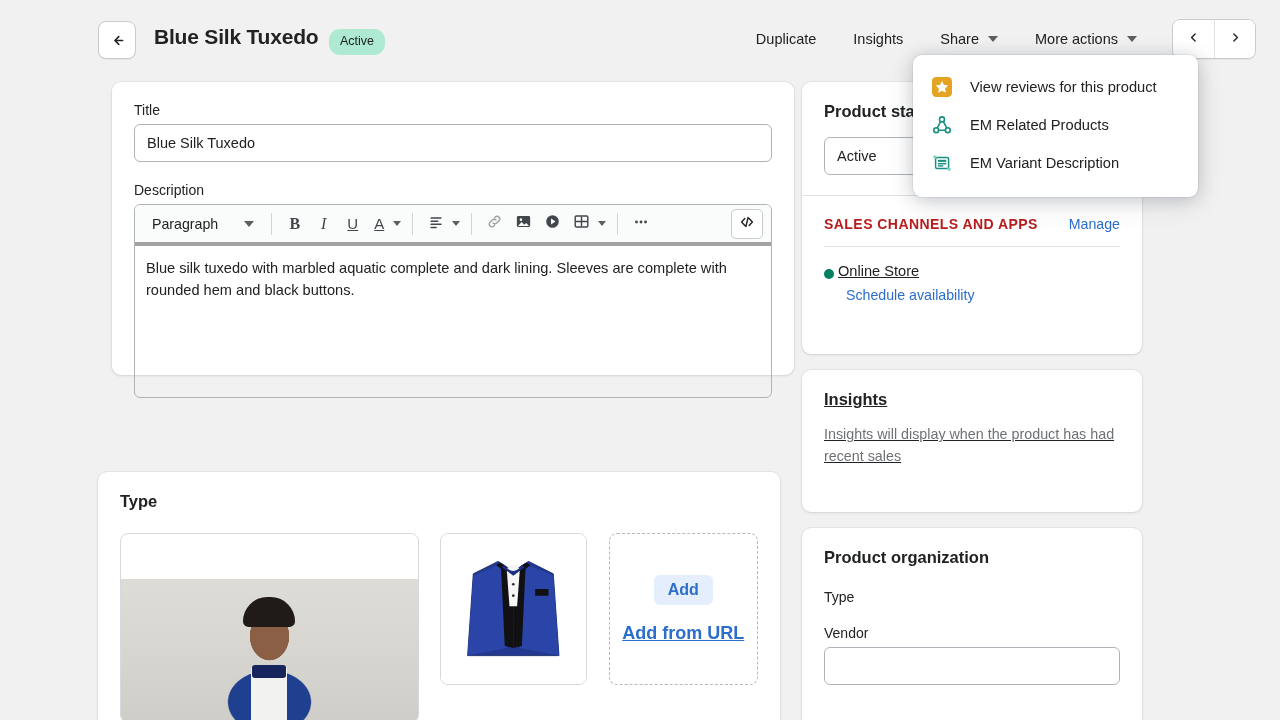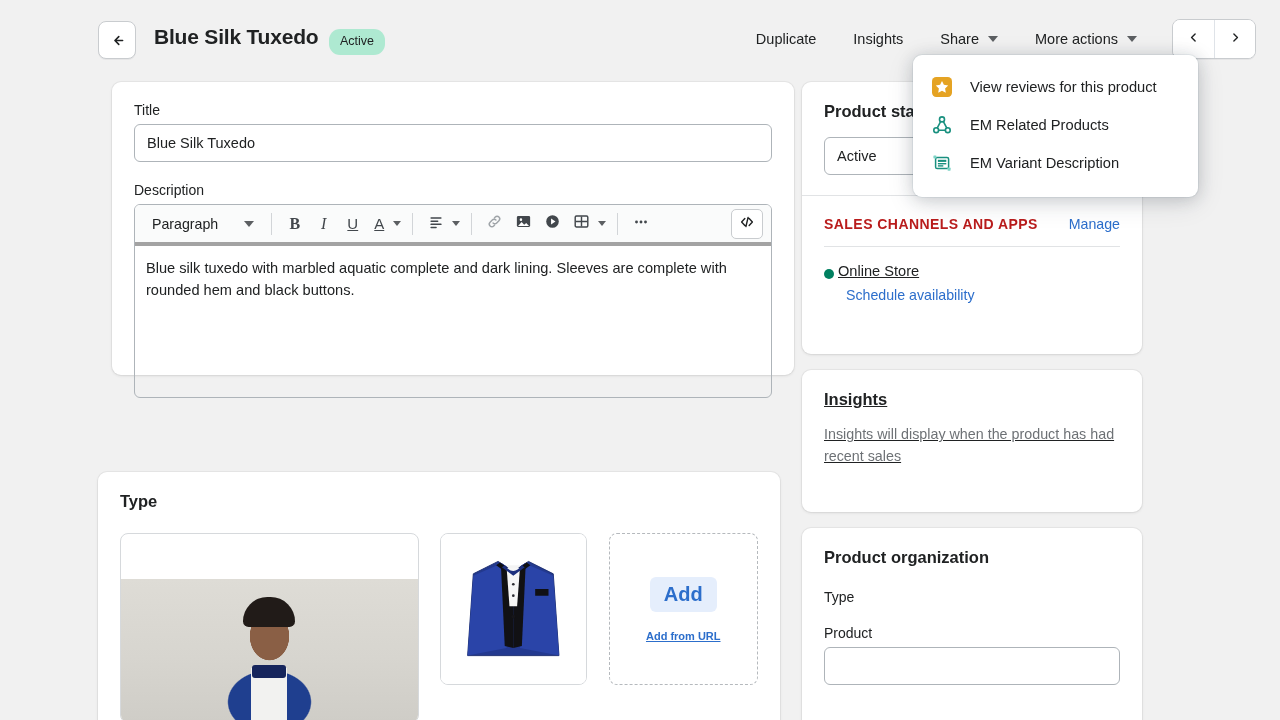--- a/index.html
+++ b/index.html
@@ -256,31 +256,31 @@
     display: flex;
     flex-direction: column;
     align-items: center;
     justify-content: center;
     gap: 18px;
     background: #fff;
   }
   .btn-add {
     background: #e5eefc;
     color: #2c6ecb;
-    font-size: 20px;
+    font-size: 16px;
     font-weight: bold;
     border: none;
     border-radius: 6px;
     padding: 6px 14px;
     cursor: pointer;
     font-family: inherit;
   }
   .link-url {
     color: #2c6ecb;
-    font-size: 11px;
+    font-size: 18px;
     font-weight: bold;
     text-decoration: underline;
     cursor: pointer;
   }
 
   
   .card-status { left: 802px; top: 82px; width: 340px; height: 272px; }
   .card-insights { left: 802px; top: 370px; width: 340px; height: 142px; }
   .card-org { left: 802px; top: 528px; width: 340px; height: 232px; }
 
@@ -617,21 +617,21 @@
       <div class="insights-text">Insights will display when the product has had recent sales</div>
     </div>
   </div>
 
   <div class="card card-org">
     <div style="padding:20px 22px;">
       <div class="section-heading">Product organization</div>
 
       <label class="field-label" style="margin-top:22px;">Type</label>
 
-      <label class="field-label" style="margin-top:20px;">Product</label>
+      <label class="field-label" style="margin-top:20px;">Vendor</label>
       <input class="input" type="text" style="">
     </div>
   </div>
 
   <div class="dropdown">
 
     <div class="dd-item">
       <span class="dd-ico">
         <svg width="22" height="22" viewBox="0 0 22 22">
           <rect x="1" y="1" width="20" height="20" rx="4.2" fill="#e5a323"></rect>

